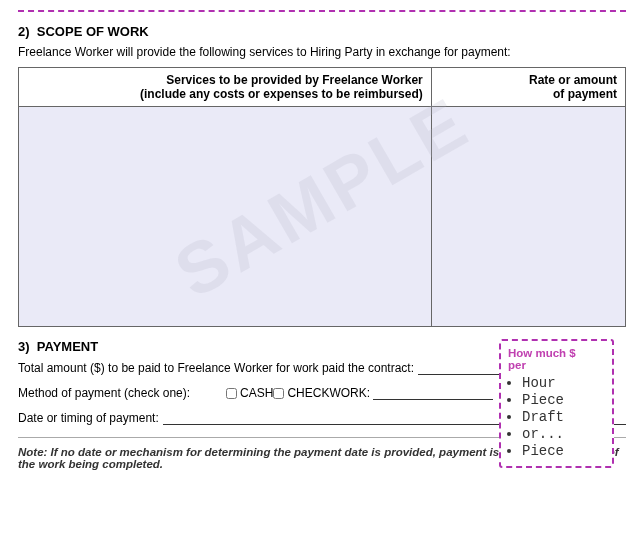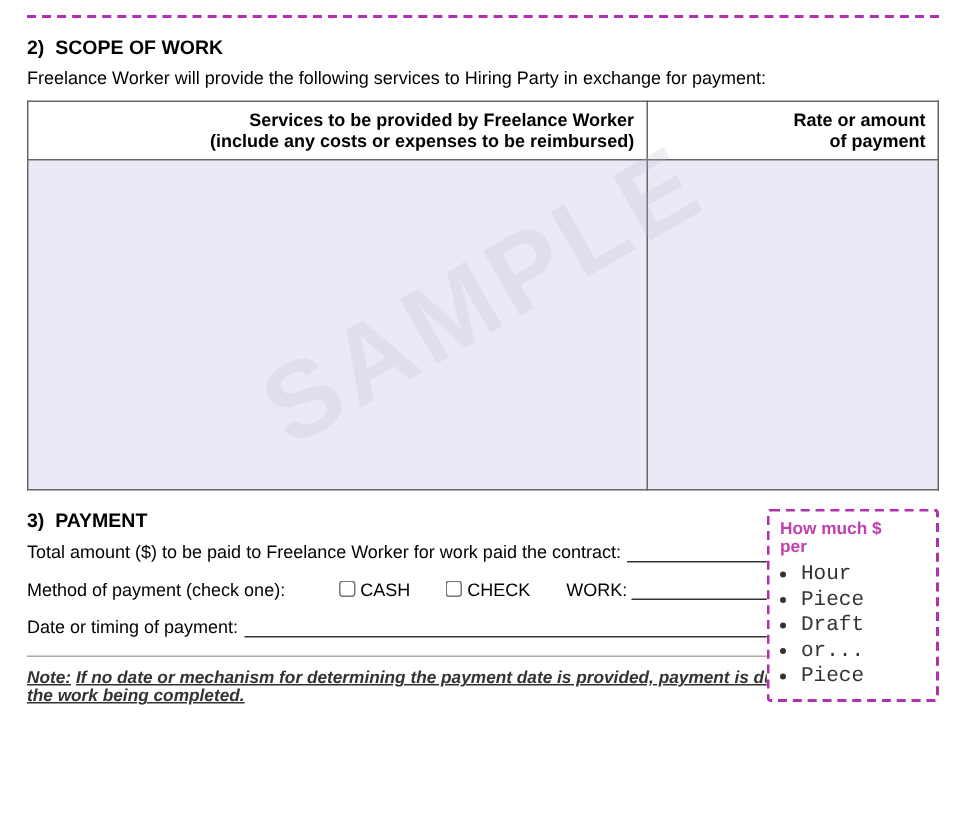--- a/index.html
+++ b/index.html
@@ -82,22 +82,22 @@
       border: none;
       border-bottom: 1.5px solid #333;
       outline: none;
       background: transparent;
       font-size: 12px;
       flex: 1;
       min-width: 80px;
     }
     .checkbox-group {
       display: flex;
-      align-items: center;
-      gap: 24px;
+      align-items: flex-end;
+      gap: 0;
       flex-wrap: wrap;
       padding-left: 32px;
     }
     .checkbox-item {
       display: flex;
       align-items: center;
       gap: 3px;
       font-size: 12px;
     }
     .checkbox-item input[type="checkbox"] {
@@ -118,25 +118,24 @@
       font-size: 11.5px;
       color: #333;
       margin-top: 12px;
       font-style: italic;
       border-top: 1.5px solid #aaa;
       padding-top: 8px;
     }
     .note-text span {
       font-weight: bold;
       font-style: italic;
-      text-decoration: underline;
     }
     .callout-box {
       position: absolute;
-      right: 0px;
+      right: 12px;
       top: 0px;
       width: 115px;
       border: 2px dashed #b030b0;
       border-radius: 3px;
       background: #fff;
       padding: 6px 7px;
       font-size: 11px;
       color: #000;
       z-index: 20;
     }

